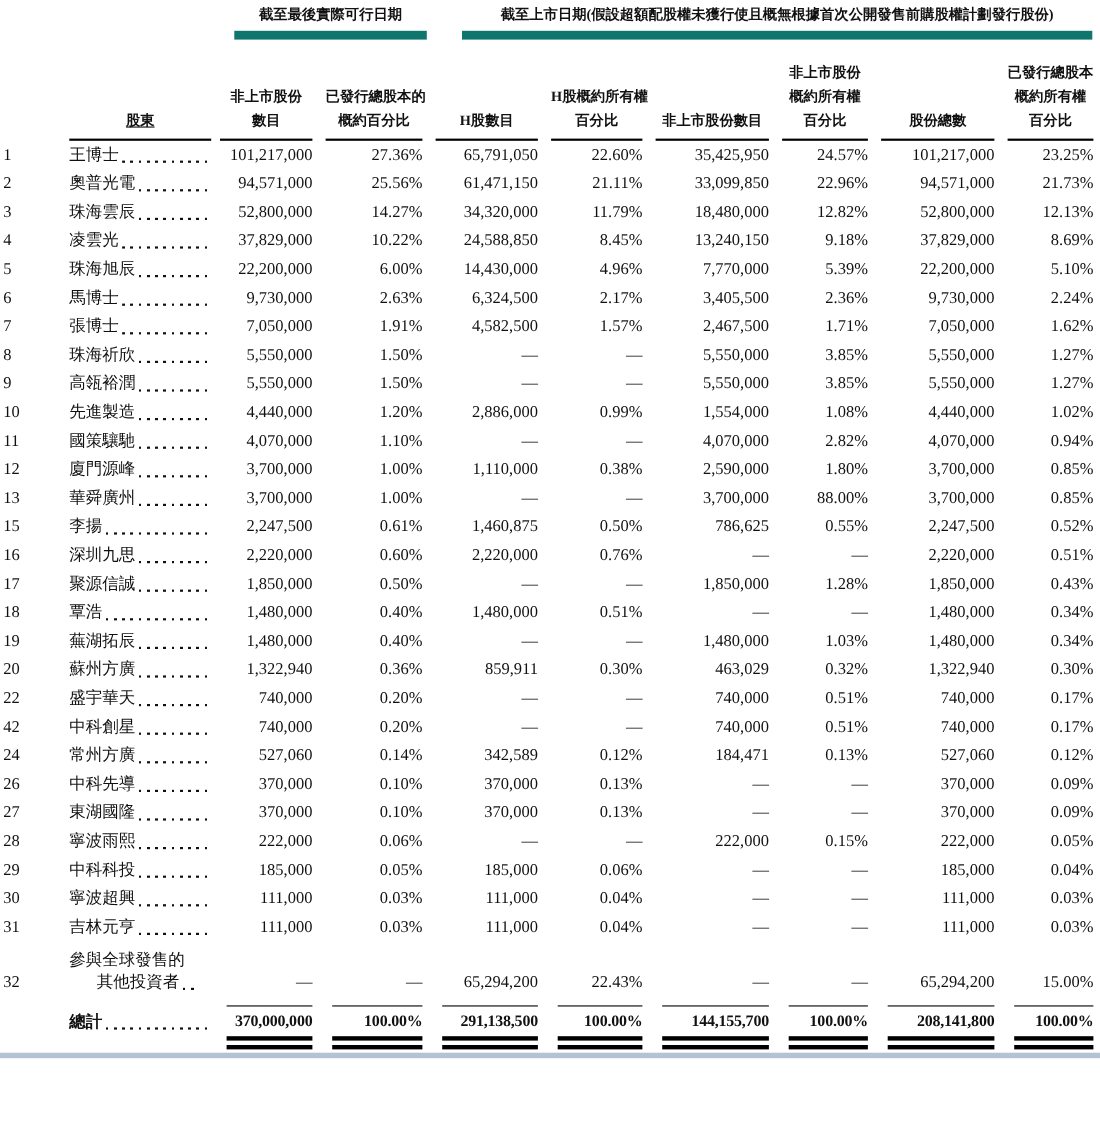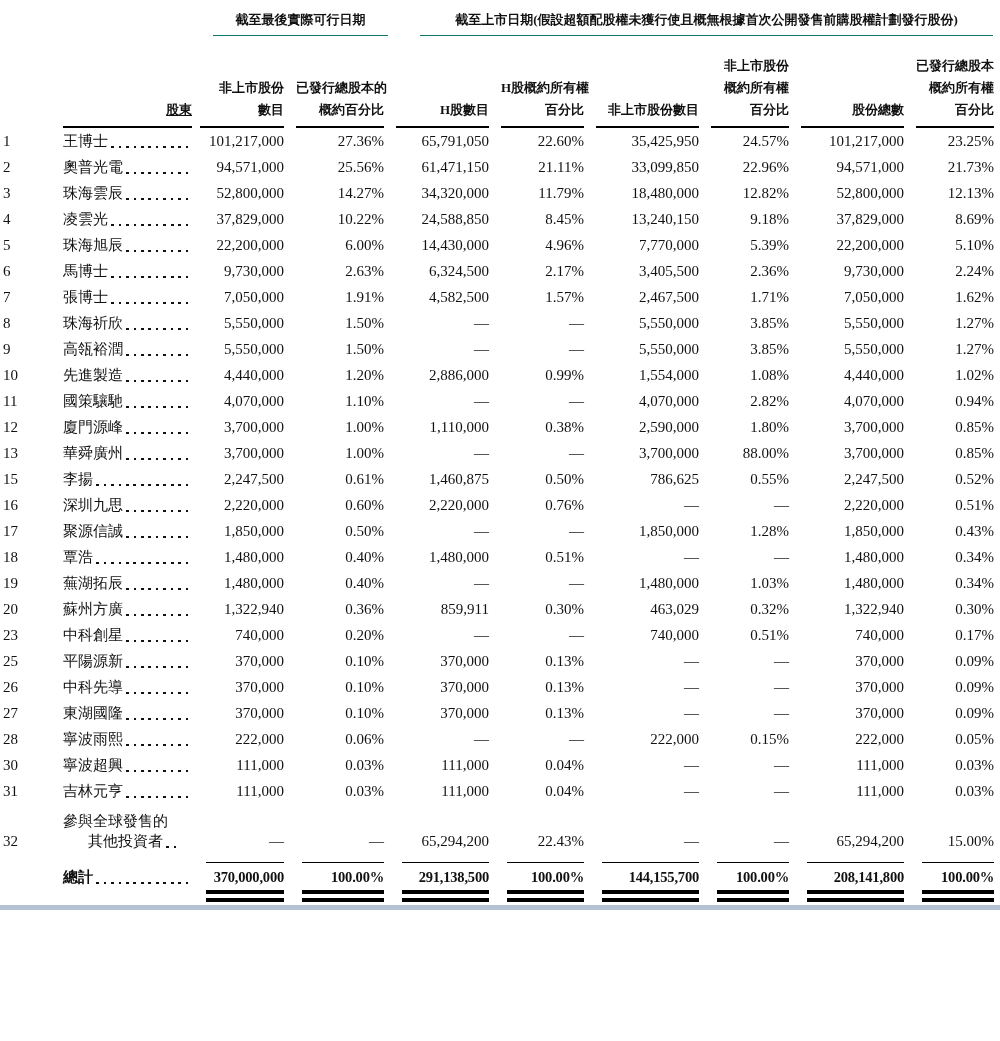--- a/index.html
+++ b/index.html
@@ -9,29 +9,29 @@
     color:#111;
   }
   table{
     border-collapse:collapse;table-layout:fixed;width:1000px;margin:0;
   }
   th,td{padding:0;vertical-align:bottom;}
   
   tr.group-row{height:36px;}
   .gtitle{
     font-weight:bold;font-size:13px;text-align:center;white-space:nowrap;
-    border-bottom:1px solid #0f766e;padding-bottom:6px;line-height:18px;
+    border-bottom:8px solid #0f766e;padding-bottom:6px;line-height:18px;
   }
   .g1{margin-left:19px;margin-right:2px;}
   .g2{margin-left:30px;margin-right:7px;}
   tr.colhead-row{height:92px;}
   tr.colhead-row th{font-weight:bold;font-size:13px;}
   .hu{
     border-bottom:2px solid #000;padding-bottom:5px;
-    white-space:pre;text-align:right;line-height:22px;
+    white-space:pre;text-align:center;line-height:22px;
   }
   th.c{padding-left:6px;padding-right:6px;}
   th.namecol .hu{margin-left:37px;margin-right:2px;text-decoration:underline;}
   
   tbody tr{height:26px;}
   td.num{font-size:15px;text-align:left;padding-left:3px;padding-bottom:3px;line-height:20px;}
   td.name{padding-left:37px;padding-bottom:3px;font-size:15px;line-height:20px;}
   td.val{
     text-align:right;font-size:15px;line-height:20px;
     padding:0 6px 3px 12px;white-space:pre;
@@ -440,103 +440,137 @@
         <td class="val">1,322,940</td>
         <td class="val">0.36%</td>
         <td class="val">859,911</td>
         <td class="val">0.30%</td>
         <td class="val">463,029</td>
         <td class="val">0.32%</td>
         <td class="val">1,322,940</td>
         <td class="val">0.30%</td>
       </tr>
       <tr>
-        <td class="num">23</td>
-        <td class="name">
-          <div class="nmline">
-            <span class="nm">中科創星</span>
+        <td class="num">22</td>
+        <td class="name">
+          <div class="nmline">
+            <span class="nm">盛宇華天</span>
             <span class="dots"></span>
           </div>
         </td>
         <td class="val">740,000</td>
         <td class="val">0.20%</td>
         <td class="val">—</td>
         <td class="val">—</td>
         <td class="val">740,000</td>
         <td class="val">0.51%</td>
         <td class="val">740,000</td>
         <td class="val">0.17%</td>
       </tr>
       <tr>
-        <td class="num">25</td>
-        <td class="name">
-          <div class="nmline">
-            <span class="nm">平陽源新</span>
+        <td class="num">42</td>
+        <td class="name">
+          <div class="nmline">
+            <span class="nm">中科創星</span>
+            <span class="dots"></span>
+          </div>
+        </td>
+        <td class="val">740,000</td>
+        <td class="val">0.20%</td>
+        <td class="val">—</td>
+        <td class="val">—</td>
+        <td class="val">740,000</td>
+        <td class="val">0.51%</td>
+        <td class="val">740,000</td>
+        <td class="val">0.17%</td>
+      </tr>
+      <tr>
+        <td class="num">24</td>
+        <td class="name">
+          <div class="nmline">
+            <span class="nm">常州方廣</span>
+            <span class="dots"></span>
+          </div>
+        </td>
+        <td class="val">527,060</td>
+        <td class="val">0.14%</td>
+        <td class="val">342,589</td>
+        <td class="val">0.12%</td>
+        <td class="val">184,471</td>
+        <td class="val">0.13%</td>
+        <td class="val">527,060</td>
+        <td class="val">0.12%</td>
+      </tr>
+      <tr>
+        <td class="num">26</td>
+        <td class="name">
+          <div class="nmline">
+            <span class="nm">中科先導</span>
             <span class="dots"></span>
           </div>
         </td>
         <td class="val">370,000</td>
         <td class="val">0.10%</td>
         <td class="val">370,000</td>
         <td class="val">0.13%</td>
         <td class="val">—</td>
         <td class="val">—</td>
         <td class="val">370,000</td>
         <td class="val">0.09%</td>
       </tr>
       <tr>
-        <td class="num">26</td>
-        <td class="name">
-          <div class="nmline">
-            <span class="nm">中科先導</span>
+        <td class="num">27</td>
+        <td class="name">
+          <div class="nmline">
+            <span class="nm">東湖國隆</span>
             <span class="dots"></span>
           </div>
         </td>
         <td class="val">370,000</td>
         <td class="val">0.10%</td>
         <td class="val">370,000</td>
         <td class="val">0.13%</td>
         <td class="val">—</td>
         <td class="val">—</td>
         <td class="val">370,000</td>
         <td class="val">0.09%</td>
       </tr>
       <tr>
-        <td class="num">27</td>
-        <td class="name">
-          <div class="nmline">
-            <span class="nm">東湖國隆</span>
-            <span class="dots"></span>
-          </div>
-        </td>
-        <td class="val">370,000</td>
-        <td class="val">0.10%</td>
-        <td class="val">370,000</td>
-        <td class="val">0.13%</td>
-        <td class="val">—</td>
-        <td class="val">—</td>
-        <td class="val">370,000</td>
-        <td class="val">0.09%</td>
-      </tr>
-      <tr>
         <td class="num">28</td>
         <td class="name">
           <div class="nmline">
             <span class="nm">寧波雨熙</span>
             <span class="dots"></span>
           </div>
         </td>
         <td class="val">222,000</td>
         <td class="val">0.06%</td>
         <td class="val">—</td>
         <td class="val">—</td>
         <td class="val">222,000</td>
         <td class="val">0.15%</td>
         <td class="val">222,000</td>
         <td class="val">0.05%</td>
+      </tr>
+      <tr>
+        <td class="num">29</td>
+        <td class="name">
+          <div class="nmline">
+            <span class="nm">中科科投</span>
+            <span class="dots"></span>
+          </div>
+        </td>
+        <td class="val">185,000</td>
+        <td class="val">0.05%</td>
+        <td class="val">185,000</td>
+        <td class="val">0.06%</td>
+        <td class="val">—</td>
+        <td class="val">—</td>
+        <td class="val">185,000</td>
+        <td class="val">0.04%</td>
       </tr>
       <tr>
         <td class="num">30</td>
         <td class="name">
           <div class="nmline">
             <span class="nm">寧波超興</span>
             <span class="dots"></span>
           </div>
         </td>
         <td class="val">111,000</td>

